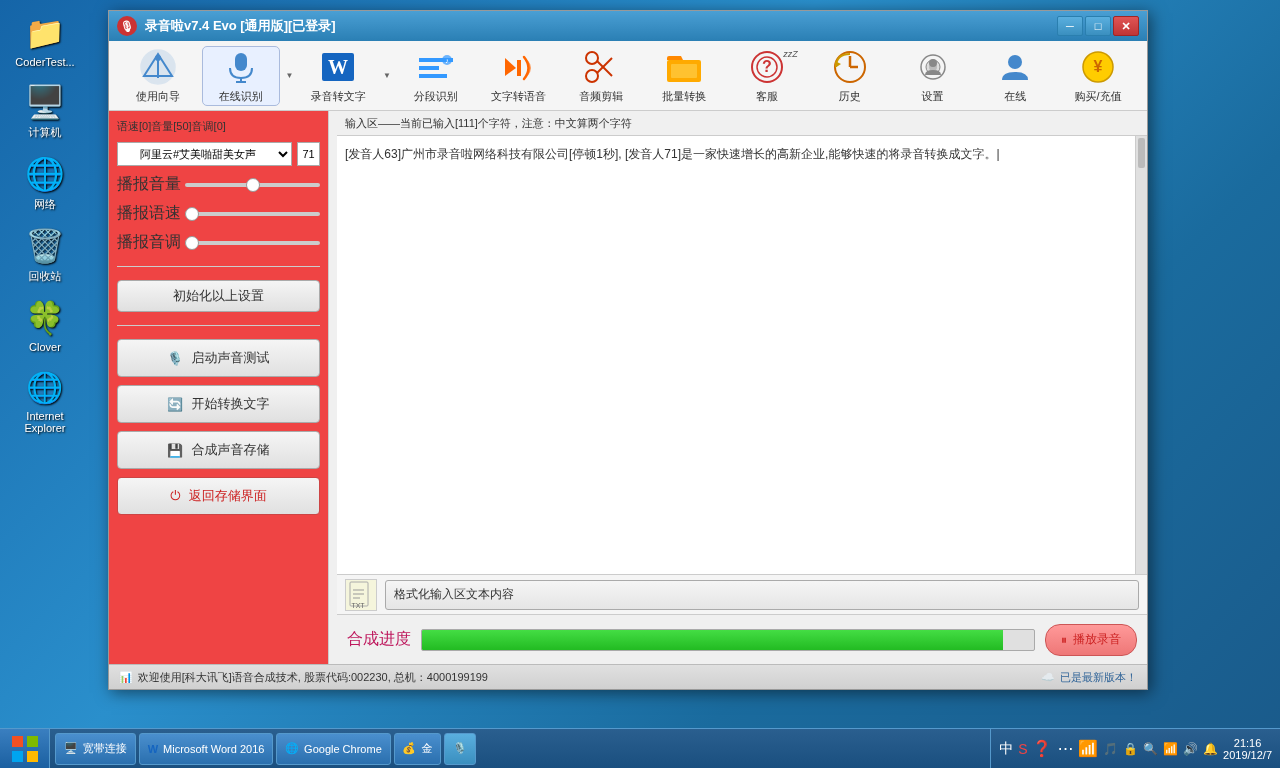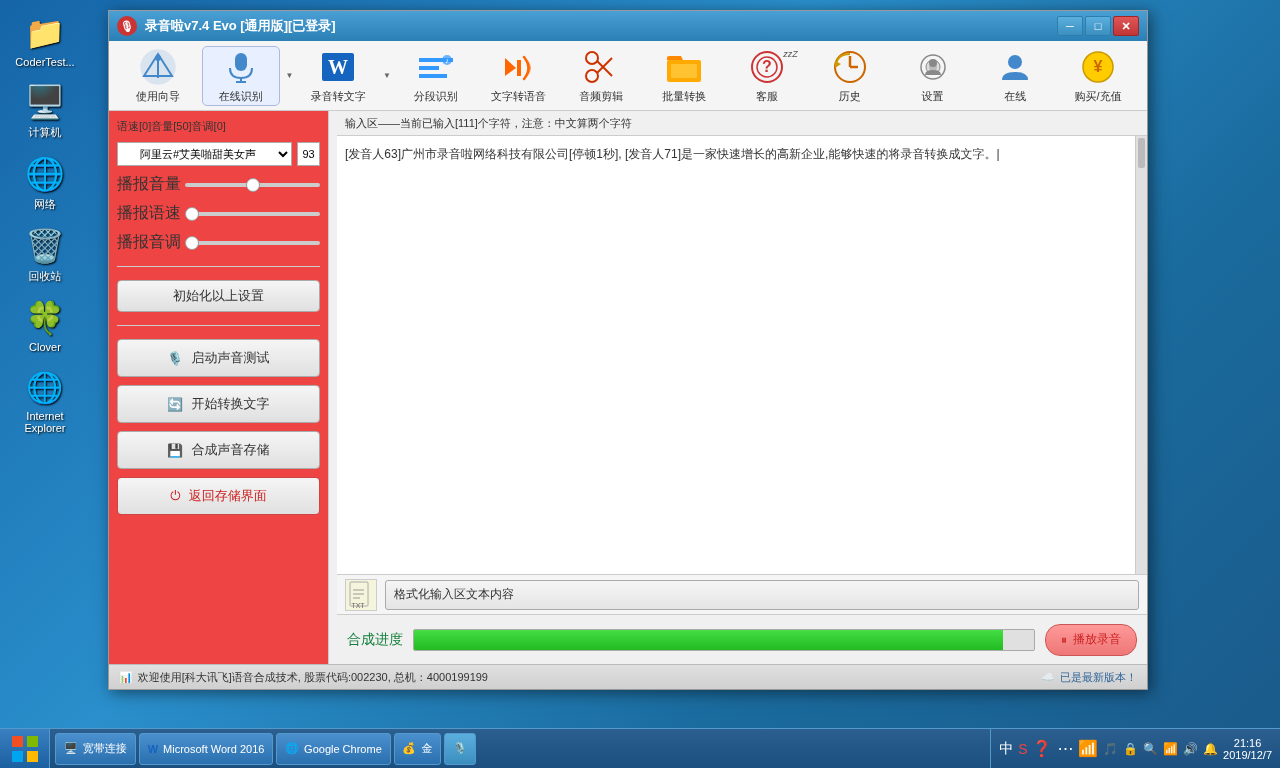--- a/index.html
+++ b/index.html
@@ -387,22 +387,22 @@
       height: 50px;
       background: #f0f0f0;
       border-top: 1px solid #ccc;
       display: flex;
       align-items: center;
       padding: 0 10px;
       gap: 10px;
     }
 
     .progress-label {
-      font-size: 14px;
-      color: #15803d;
+      font-size: 16px;
+      color: #be185d;
       white-space: nowrap;
     }
 
     .progress-bar-outer {
       flex: 1;
       height: 22px;
       background: #e0e0e0;
       border: 1px solid #aaa;
       border-radius: 2px;
       overflow: hidden;
@@ -718,21 +718,21 @@
 
       <div class="left-panel">
         <div class="lang-row">
           <span>语速[0]音量[50]音调[0]</span>
         </div>
 
         <div class="voice-row">
           <select class="voice-select">
             <option>阿里云#艾美啪甜美女声</option>
           </select>
-          <div class="voice-num">93</div>
+          <div class="voice-num">71</div>
         </div>
 
         <div class="slider-row">
           <span class="slider-label">播报音量</span>
           <div class="slider-track">
             <div class="slider-thumb" style="left: calc(50% - 7px);"></div>
           </div>
         </div>
 
         <div class="slider-row">

